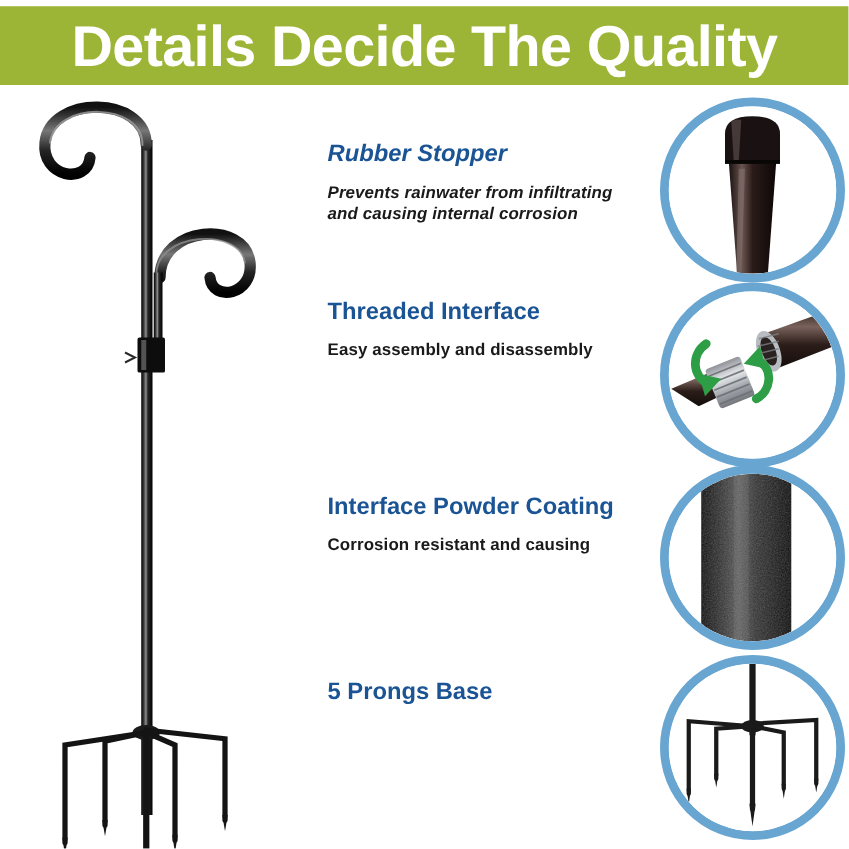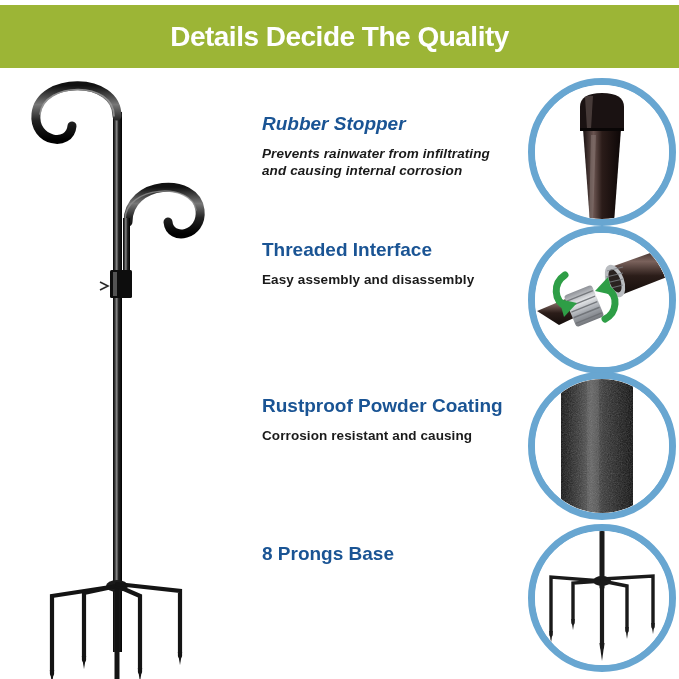--- a/index.html
+++ b/index.html
@@ -30,21 +30,21 @@
     top: 5px;
     width: 679px;
     height: 63px;
     background: #9cb536;
     display: flex;
     align-items: center;
     justify-content: center;
   }
   .banner-title {
     color: #ffffff;
-    font-size: 28px;
+    font-size: 46px;
     font-weight: bold;
     letter-spacing: -0.5px;
     line-height: 1;
     white-space: nowrap;
     font-family: "Liberation Sans", sans-serif;
   }
 
   
   .product-stage {
     position: absolute;
@@ -213,26 +213,26 @@
       <div class="feature-title">Rubber Stopper</div>
       <div class="feature-desc">Prevents rainwater from infiltrating and causing internal corrosion</div>
     </div>
 
     <div class="feature f2">
       <div class="feature-title">Threaded Interface</div>
       <div class="feature-desc">Easy assembly and disassembly</div>
     </div>
 
     <div class="feature f3">
-      <div class="feature-title">Rustproof Powder Coating</div>
+      <div class="feature-title">Interface Powder Coating</div>
       <div class="feature-desc">Corrosion resistant and causing</div>
     </div>
 
     <div class="feature f4">
-      <div class="feature-title">8 Prongs Base</div>
+      <div class="feature-title">5 Prongs Base</div>
     </div>
   </div>
 
   <div class="insets">
 
     <div class="inset i1">
       <div class="inset-clip">
         <svg width="134" height="134" viewBox="0 0 134 134">
           <rect width="134" height="134" fill="#ffffff"></rect>
           <defs>

